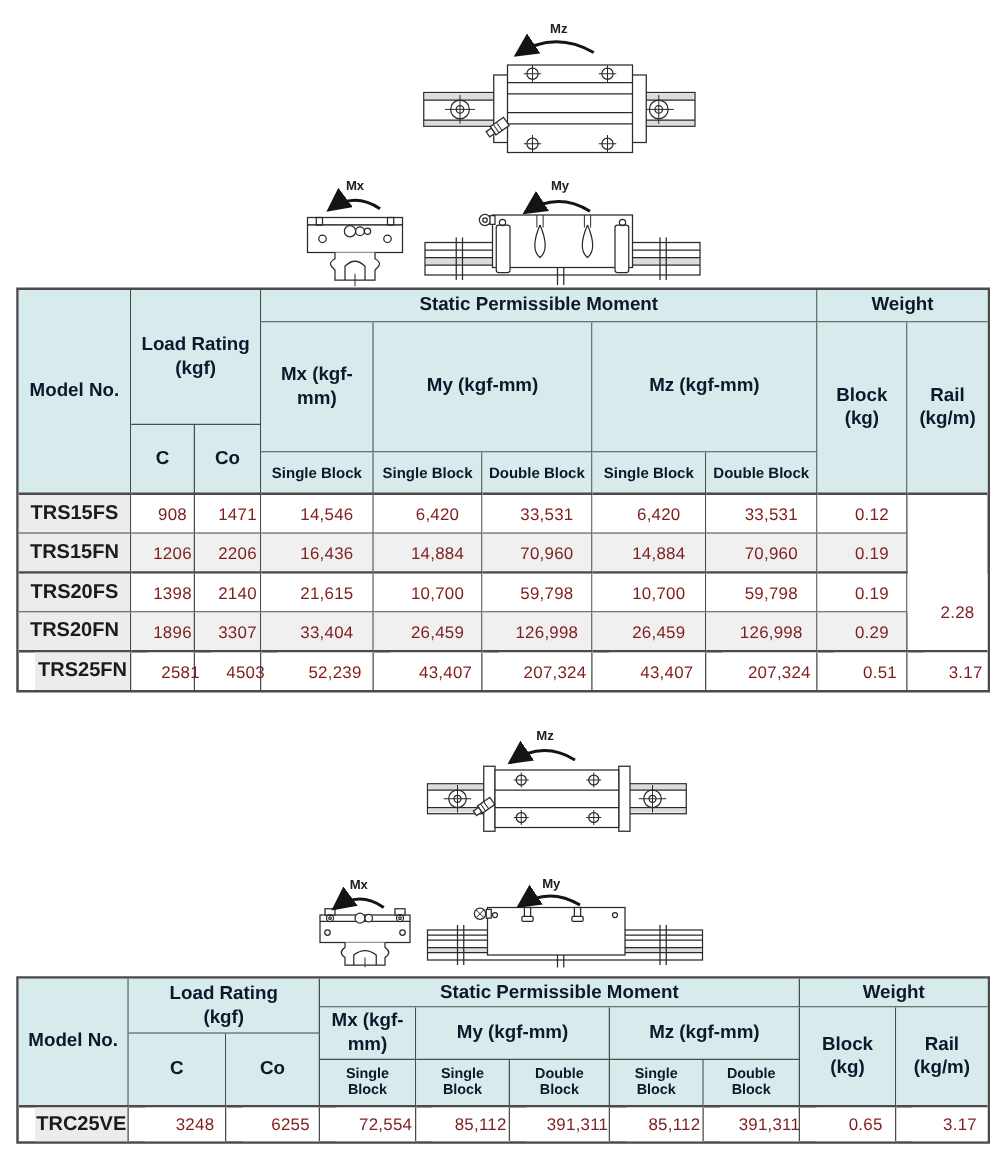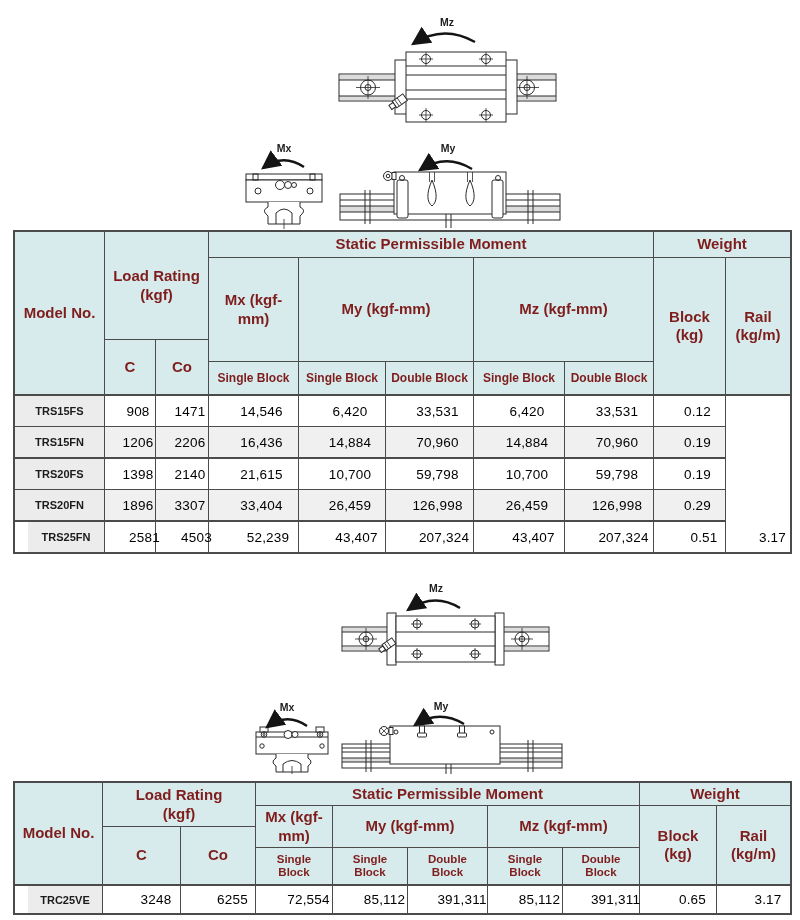--- a/index.html
+++ b/index.html
@@ -12,27 +12,27 @@
   .diag line,.diag rect,.diag circle,.diag path,.diag ellipse{stroke:var(--ln);stroke-width:1;fill:none;}
   .diag .fw{fill:#fff;}
   .diag .fg{fill:#dcdcdc;stroke:none;}
   .diag .arrow{stroke:#141414;stroke-width:2.4;fill:none;}
   .diag text{fill:#202020;font-size:10.5px;font-weight:bold;stroke:none;
              font-family:"Liberation Sans",sans-serif;text-anchor:middle;}
   .diag .thin{stroke-width:0.8;}
   .tbl{position:absolute;box-sizing:border-box;border:2px solid var(--bd);display:grid;background:#fff;}
   .cell{border-right:1px solid var(--bd);border-bottom:1px solid var(--bd);box-sizing:border-box;
         display:flex;align-items:center;justify-content:center;text-align:center;}
-  .h{background:var(--hbg);font-weight:bold;font-size:15px;line-height:1.22;color:#7f1d1d;}
+  .h{background:var(--hbg);font-weight:bold;font-size:15px;line-height:1.22;color:#0f172a;}
   .sub{font-size:12px;}
   .sub2{font-size:11.5px;line-height:1.12;padding:0 12px;}
   .pw{padding:0 13px;}
   .lr2{padding:0 29px;}
-  .model{background:var(--mbg);font-weight:bold;font-size:11px;}
-  .num{font-size:13.5px;color:#000000;background:#fff;letter-spacing:.2px;padding-left:16px;}
+  .model{background:var(--mbg);font-weight:bold;font-size:16px;}
+  .num{font-size:13.5px;color:#7f1d1d;background:#fff;letter-spacing:.2px;padding-left:16px;}
   .alt{background:var(--alt);}
   .b2{border-bottom-width:2px;}
   .bnone{border-bottom:none !important;margin-left:13px;}
   .rnone{border-right:none !important;}
 </style>
 </head>
 <body>
 
 <svg class="diag" style="left:335px;top:12px" width="225" height="125" viewBox="0 0 225 125">
   <defs>
@@ -196,20 +196,21 @@
     <div class="cell num alt b2" style="grid-area: 6 / 9;">0.19</div>
     <div class="cell model" style="grid-area: 7 / 1;">TRS20FS</div>
     <div class="cell num" style="grid-area: 7 / 2;">1398</div>
     <div class="cell num" style="grid-area: 7 / 3;">2140</div>
     <div class="cell num" style="grid-area: 7 / 4;">21,615</div>
     <div class="cell num" style="grid-area: 7 / 5;">10,700</div>
     <div class="cell num" style="grid-area: 7 / 6;">59,798</div>
     <div class="cell num" style="grid-area: 7 / 7;">10,700</div>
     <div class="cell num" style="grid-area: 7 / 8;">59,798</div>
     <div class="cell num" style="grid-area: 7 / 9;">0.19</div>
+    <div class="cell num rnone b2" style="grid-area: 7 / 10 / 9;">2.28</div>
     <div class="cell model b2" style="grid-area: 8 / 1;">TRS20FN</div>
     <div class="cell num alt b2" style="grid-area: 8 / 2; text-align: right;">1896</div>
     <div class="cell num alt b2" style="grid-area: 8 / 3;">3307</div>
     <div class="cell num alt b2" style="grid-area: 8 / 4;">33,404</div>
     <div class="cell num alt b2" style="grid-area: 8 / 5;">26,459</div>
     <div class="cell num alt b2" style="grid-area: 8 / 6;">126,998</div>
     <div class="cell num alt b2" style="grid-area: 8 / 7;">26,459</div>
     <div class="cell num alt b2" style="grid-area: 8 / 8;">126,998</div>
     <div class="cell num alt b2" style="grid-area: 8 / 9;">0.29</div>
     <div class="cell model bnone" style="grid-area: 9 / 1;">TRS25FN</div>

